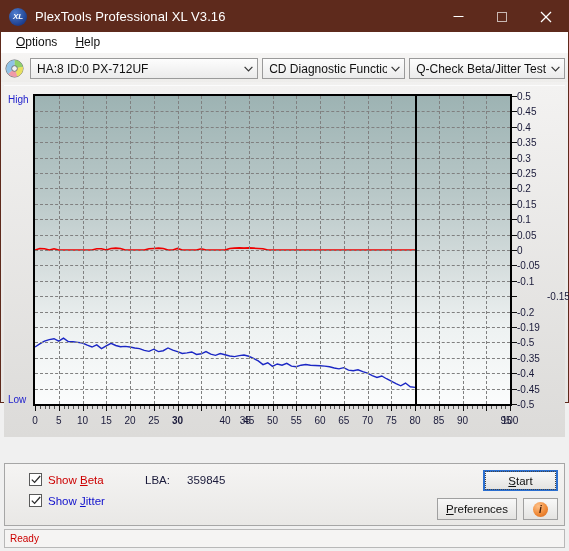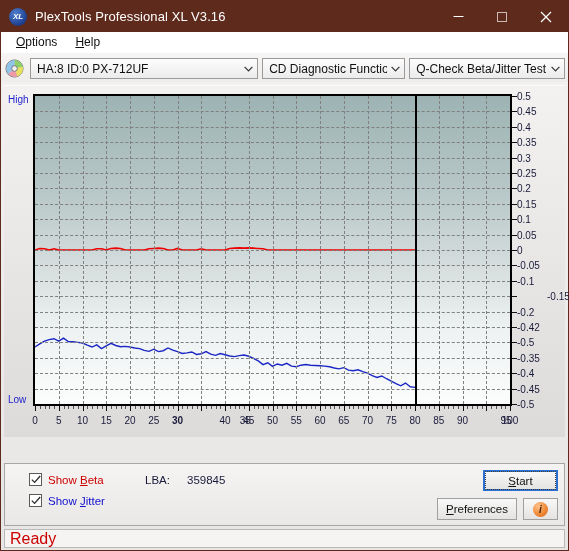--- a/index.html
+++ b/index.html
@@ -2,21 +2,21 @@
 <html><head>
 <meta charset="utf-8">
 <style>
   html,body{margin:0;padding:0;}
   body{
     width:569px;height:551px;overflow:hidden;
     font-family:"Liberation Sans",sans-serif;
     background:#f0f0f0;
   }
   #app{
-    position:relative;width:569px;height:551px;
+    position:relative;width:569px;height:403px;
     box-sizing:border-box;
     border:1px solid #5e2a1c;
     background:linear-gradient(180deg,#f4f3f2 0%,#e7e6e4 100%);
   }
   
   .titlebar{
     height:31px;background:#5e2a1c;display:flex;align-items:center;
     position:relative;
   }
   .app-icon{
@@ -148,21 +148,21 @@
     background:radial-gradient(circle at 35% 28%,#fdc089 0%,#f08a37 55%,#d2641d 100%);
     color:#4a2208;font-size:10px;font-weight:bold;font-style:italic;
     display:flex;align-items:center;justify-content:center;
   }
   
   .statusbar{
     position:absolute;left:3px;right:3px;top:528px;height:19px;
     border:1px solid #b8b8b8;background:#f5f4f3;
     box-sizing:border-box;display:flex;align-items:center;
   }
-  .status-text{font-size:16px;color:#cc0000;padding-left:5px;}
+  .status-text{font-size:10px;color:#cc0000;padding-left:5px;}
 </style>
 </head>
 <body>
 
 <div id="app">
 
   <div class="titlebar">
     <div class="app-icon">XL</div>
     <div class="title-text">PlexTools Professional XL V3.16</div>
     <div class="winbtns">
@@ -298,21 +298,21 @@
         <div class="ytick" style="top: 164px;">0</div>
         <div class="ytickmark" style="top: 164px;"></div>
         <div class="ytick" style="top: 179.4px;">-0.05</div>
         <div class="ytickmark" style="top: 179.4px;"></div>
         <div class="ytick" style="top: 194.8px;">-0.1</div>
         <div class="ytickmark" style="top: 194.8px;"></div>
         <div class="ytick" style="top: 210.2px; margin-left: 30px;">-0.15</div>
         <div class="ytickmark" style="top: 210.2px;"></div>
         <div class="ytick" style="top: 225.6px;">-0.2</div>
         <div class="ytickmark" style="top: 225.6px;"></div>
-        <div class="ytick" style="top: 241px;">-0.42</div>
+        <div class="ytick" style="top: 241px;">-0.19</div>
         <div class="ytickmark" style="top: 241px;"></div>
         <div class="ytick" style="top: 256.4px;">-0.5</div>
         <div class="ytickmark" style="top: 256.4px;"></div>
         <div class="ytick" style="top: 271.8px;">-0.35</div>
         <div class="ytickmark" style="top: 271.8px;"></div>
         <div class="ytick" style="top: 287.2px;">-0.4</div>
         <div class="ytickmark" style="top: 287.2px;"></div>
         <div class="ytick" style="top: 302.6px;">-0.45</div>
         <div class="ytickmark" style="top: 302.6px;"></div>
         <div class="ytick" style="top: 318px;">-0.5</div>

